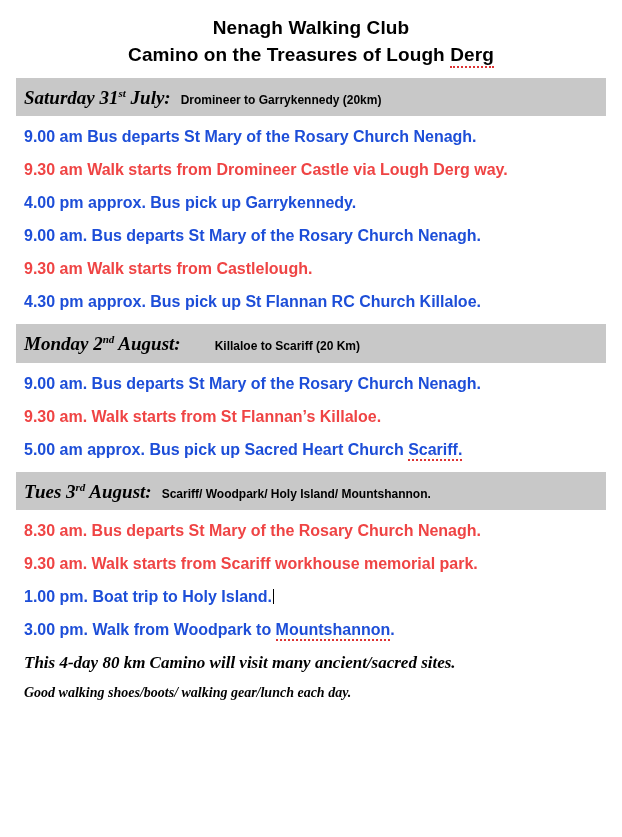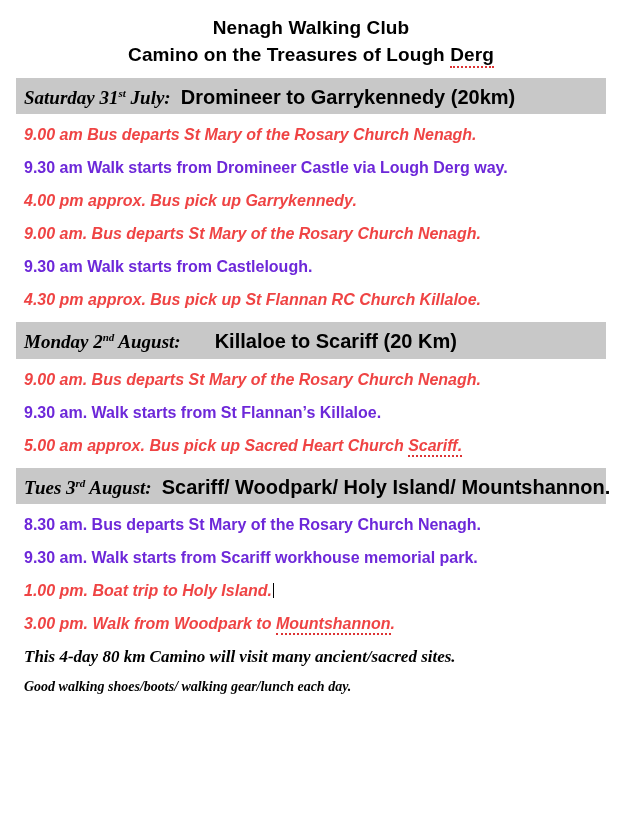--- a/index.html
+++ b/index.html
@@ -52,34 +52,34 @@
   .day-header sup {
     font-size: 11px;
     font-style: italic;
     font-weight: bold;
     vertical-align: super;
     font-family: Liberation Serif, serif;
   }
   .day-header .route {
     font-family: "Liberation Sans", sans-serif;
     font-weight: bold;
-    font-size: 20px;
+    font-size: 12px;
   }
   .gap-sm { display: inline-block; width: 10px; }
   .gap-md { display: inline-block; width: 22px; }
   .gap-lg { display: inline-block; width: 34px; }
   .item {
     font-family: "Liberation Sans", sans-serif;
     font-size: 16px;
     font-weight: bold;
     line-height: 21px;
     padding: 6px 4px 6px 8px;
   }
-  .item.red { color: #6d28d9; }
-  .item.black { color: #ef4444; font-style: italic; }
+  .item.red { color: #ef4444; }
+  .item.black { color: #1d4ed8; }
   .cursor-bar {
     display: inline-block;
     width: 1px;
     height: 15px;
     background: #000;
     vertical-align: -2px;
     margin-left: 1px;
   }
   .note-italic {
     font-family: "Liberation Serif", serif;

